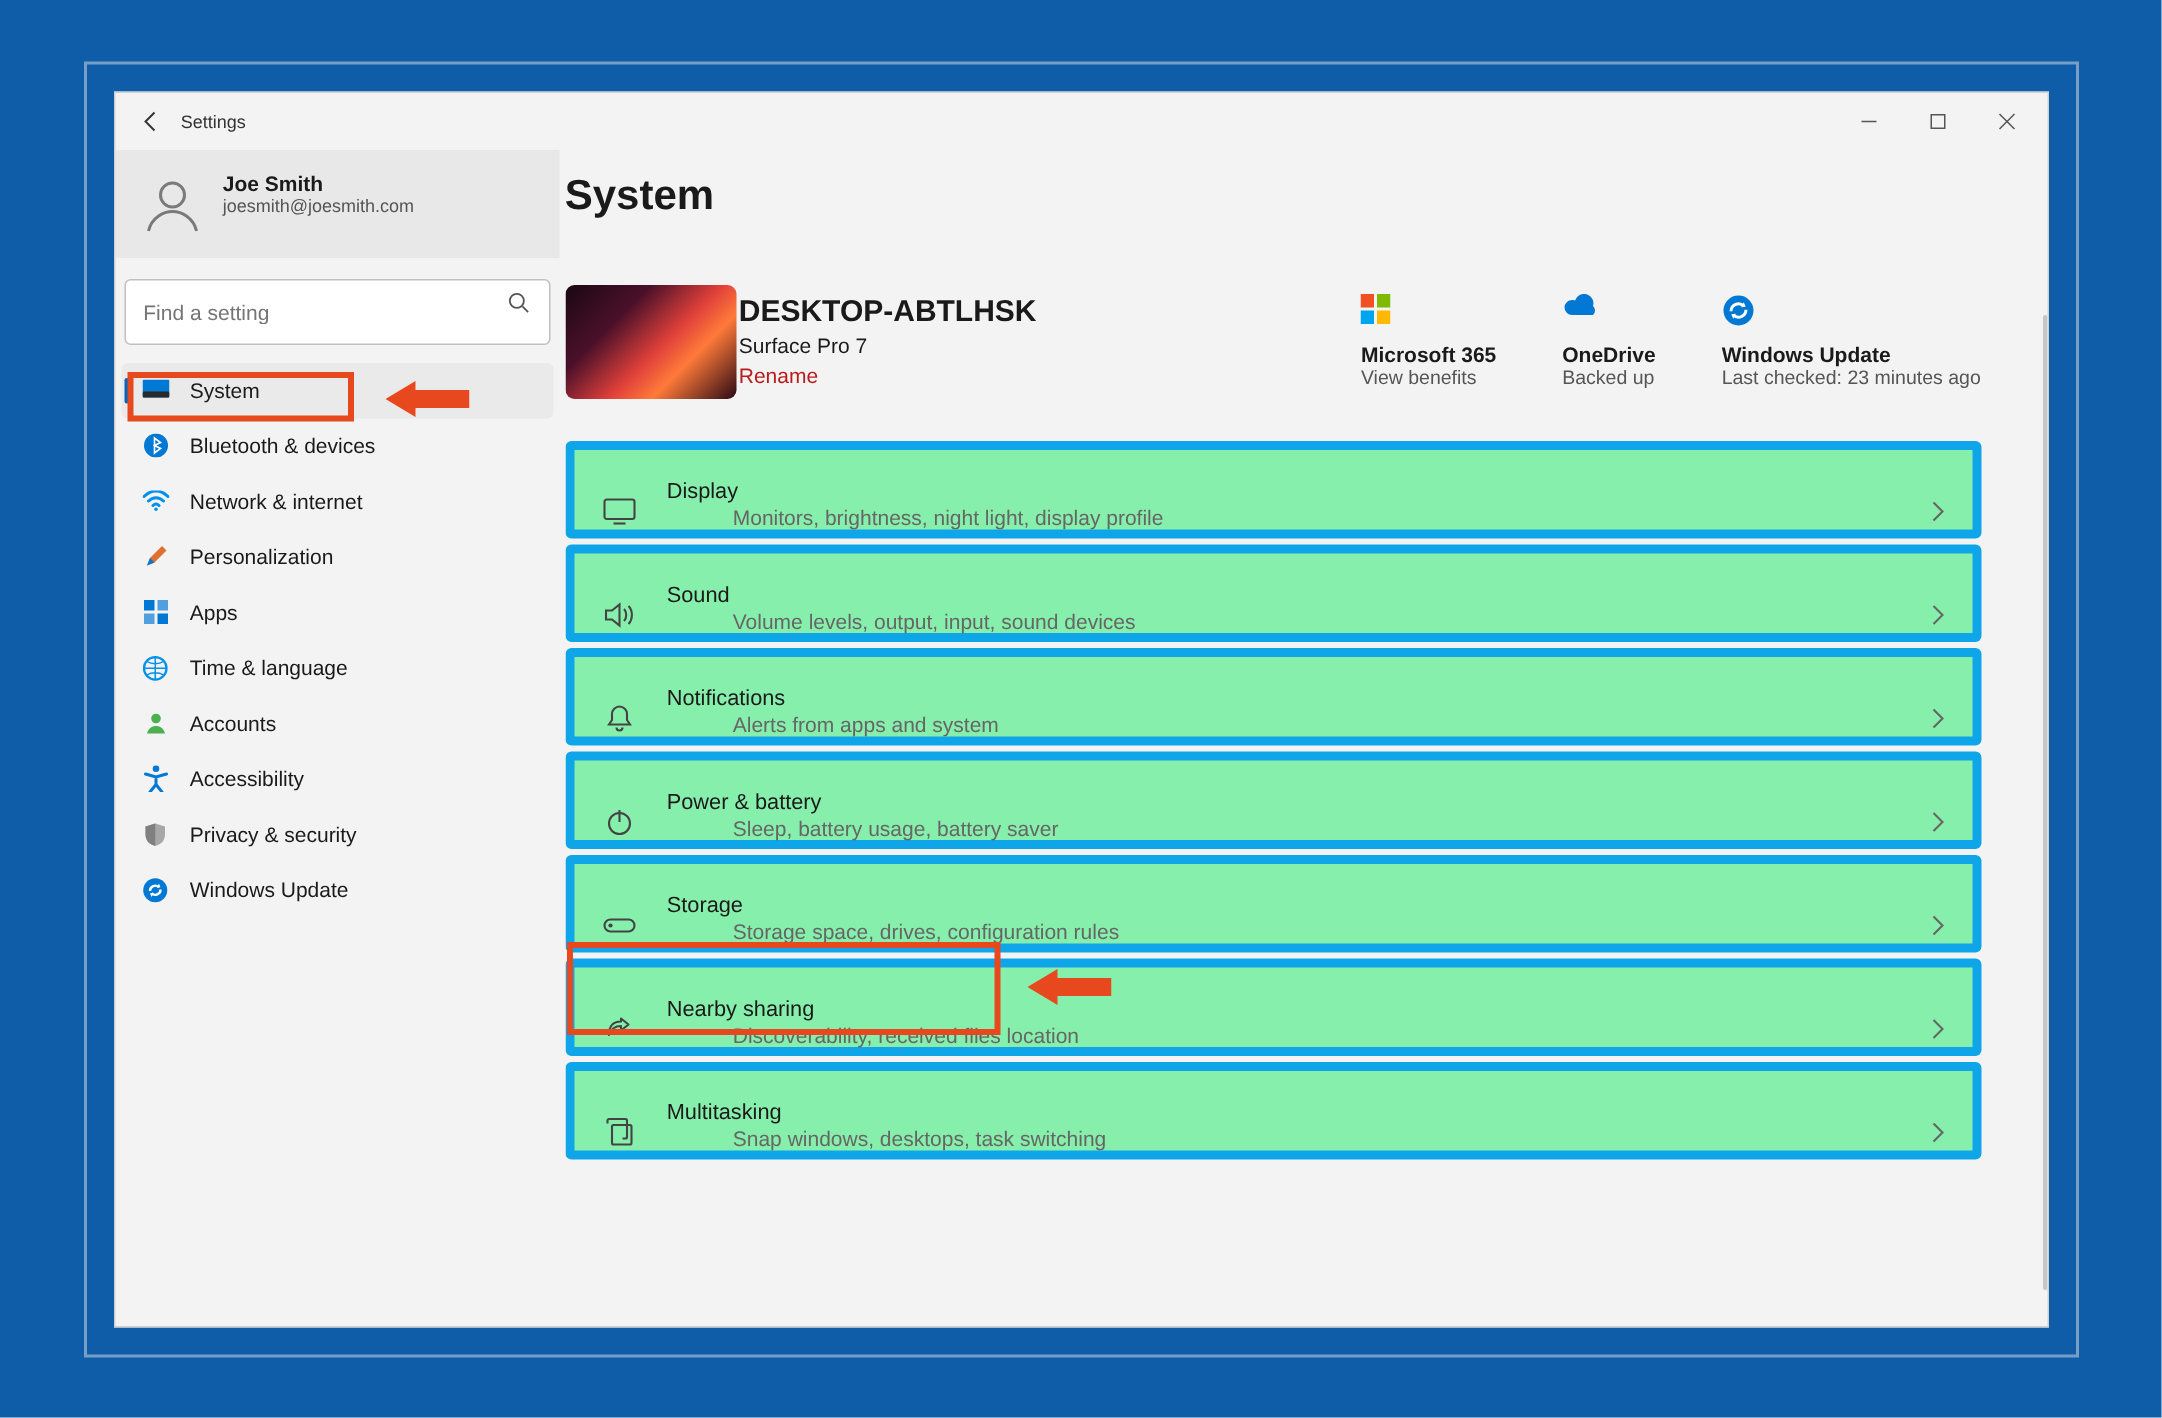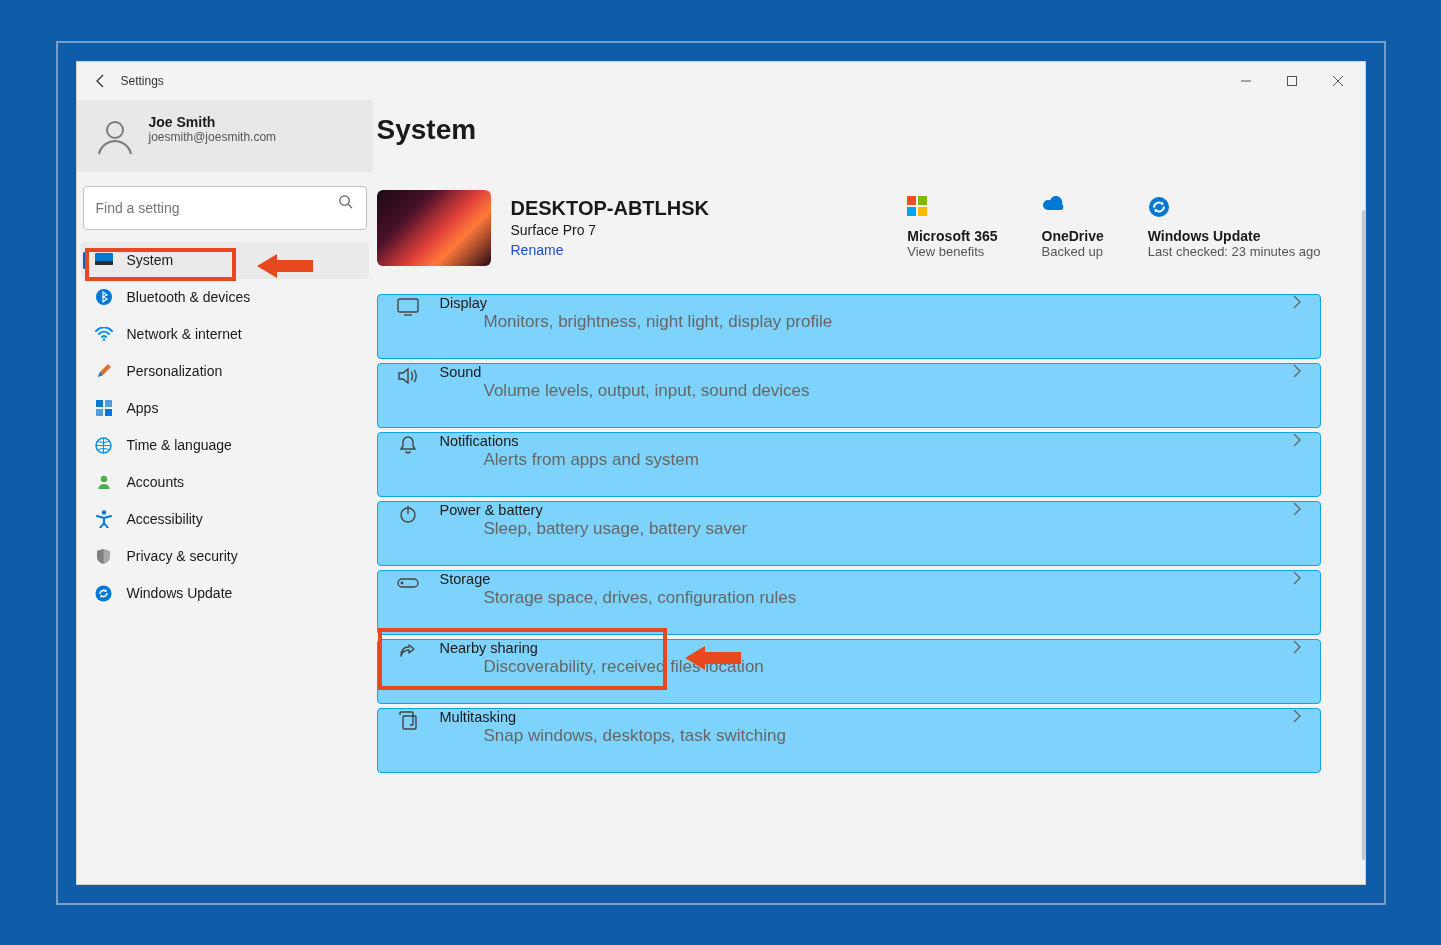--- a/index.html
+++ b/index.html
@@ -31,36 +31,36 @@
   .nav-item { display:flex; align-items:center; gap:14px; height:37px; padding:0 14px; border-radius:4px; font-size:14px; color:#1a1a1a; cursor:pointer; position:relative; }
   .nav-item.selected { background:#eaeaea; }
   .nav-icon { width:18px; height:18px; display:flex; align-items:center; justify-content:center; flex-shrink:0; }
   .nav-item.selected::before { content:""; position:absolute; left:2px; top:10px; bottom:10px; width:3px; background:#0067c0; border-radius:2px; }
 
   
   .main { flex:1; padding: 14px 44px 0 0; overflow-y:auto; position:relative; }
   .scroll-indicator { position:absolute; right:0; top:110px; bottom:24px; width:3px; background:#c6c6c6; border-radius:2px; }
   .page-title { font-size:28px; font-weight:600; color:#1a1a1a; margin-bottom:24px; }
 
-  .device-row { display:flex; align-items:center; gap:20px; margin-bottom:28px;margin-top:44px; }
+  .device-row { display:flex; align-items:center; gap:2px; margin-bottom:28px;margin-top:44px; }
   .device-thumb { width:114px; height:76px; border-radius:6px; background:linear-gradient(135deg,#1a0812 0%, #4a102a 30%, #e0403a 55%, #ff7a3a 70%, #2a0a14 100%); position:relative; overflow:hidden; }
   .device-name { font-size:20px; font-weight:600; color:#1a1a1a; }
   .device-model { font-size:14px; color:#1a1a1a; margin-top:2px;}
-  .device-rename { font-size:14px; color:#1d4ed8; margin-top:4px; }
+  .device-rename { font-size:14px; color:#b91c1c; margin-top:4px; }
   .status-boxes { margin-left:auto; display:flex; gap:44px; }
   .status-box { display:flex; align-items:flex-start; gap:10px; font-size:14px;flex-direction:column; }
   .status-box .t1 { font-weight:600; color:#1a1a1a; }
   .status-box .t2 { font-size:13px; color:#555; }
   .stat-icon { width:22px; height:22px; flex-shrink:0; }
 
   .card-list { display:flex; flex-direction:column; gap:4px; }
-  .card { background:#7dd3fc; border:1px solid #0ea5e9; border-radius:4px; height:65px; display:flex; align-items:flex-start; padding:0 18px; cursor:pointer; position:relative; }
+  .card { background:#86efac; border:6px solid #0ea5e9; border-radius:4px; height:65px; display:flex; align-items:flex-end; padding:0 18px; cursor:pointer; position:relative; }
   .card-icon { width:24px; height:24px; display:flex; align-items:center; justify-content:center; color:#444; flex-shrink:0; margin-right:20px; }
   .card-title { font-size:14.5px; font-weight:400; color:#1a1a1a; }
-  .card-sub { font-size:17px; color:#666; margin-top:1px;padding-left:44px; }
+  .card-sub { font-size:14px; color:#666; margin-top:1px;padding-left:44px; }
   .card-chevron { margin-left:auto; color:#666; }
 
   
   .highlight-red { position:absolute; border:4px solid #e8481e; pointer-events:none; z-index:40; }
   .arrow { position:absolute; z-index:41; }
   .arrow svg { display:block; }
 
   
   .ic-blue { color:#0067c0; }
 </style>

